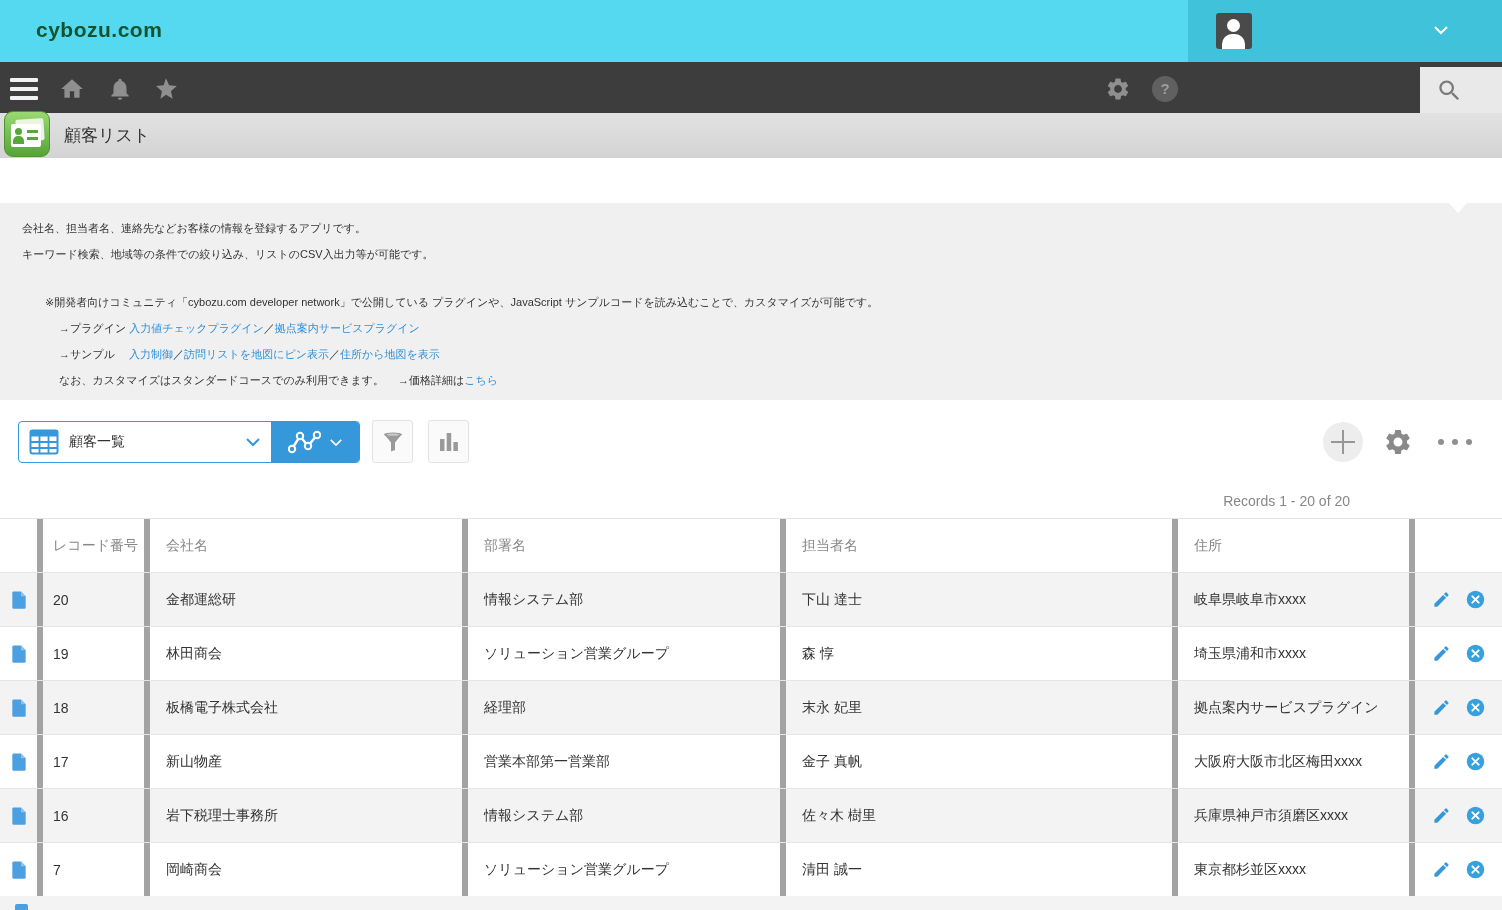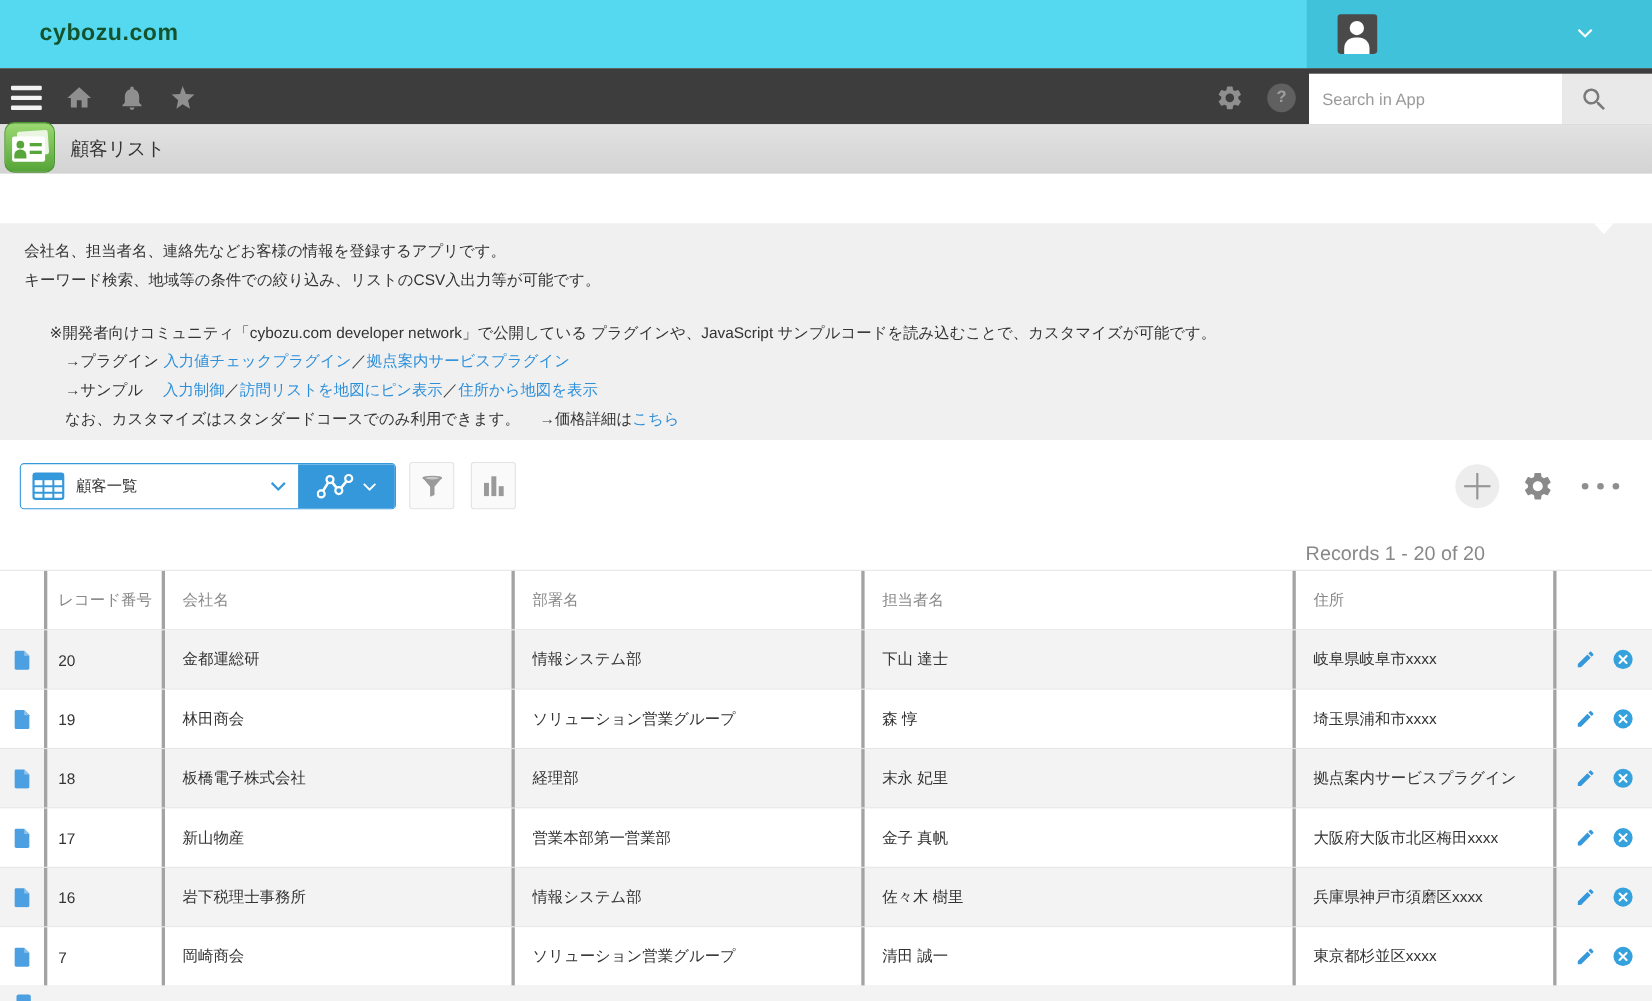--- a/index.html
+++ b/index.html
@@ -42,21 +42,21 @@
   
   .crumbbar { position:absolute; left:0; top:158px; width:1502px; height:45px; background:#fff; }
   .crumb-home { position:absolute; left:10px; top:170px; }
   .crumb-sep { position:absolute; left:38px; top:168px; }
   .crumb-label { position:absolute; left:57px; top:172px; font-size:14px; color:#888; }
   .pin-ic { position:absolute; left:1398px; top:170px; }
   .info-btn { position:absolute; left:1444px; top:166px; width:29px; height:29px; border-radius:50%; background:#e4e4e4; text-align:center; }
   .info-btn span { font-family:"Liberation Serif","DejaVu Serif",serif; font-style:italic; font-size:17px; color:#555; line-height:29px; }
 
   
-  .descr { position:absolute; left:0; top:203px; width:1502px; height:197px; background:#f0f0f0; color:#333; font-size:14px; line-height:26px; }
+  .descr { position:absolute; left:0; top:203px; width:1502px; height:197px; background:#f0f0f0; color:#333; font-size:11px; line-height:26px; }
   .descr .notch { position:absolute; left:1449px; top:0; width:0; height:0; border-left:9px solid transparent; border-right:9px solid transparent; border-top:10px solid #fff; }
   .descr .p1 { position:absolute; left:22px; top:12px; }
   .descr .p2 { position:absolute; left:22px; top:86px;margin-left:23px; }
   .descr .indent { padding-left:14px; }
   a.dlink { color:#2e8fd9; font-weight:normal; text-decoration:none; cursor:pointer; }
 
   
   .view-select { position:absolute; left:18px; top:421px; width:342px; height:42px; border:1px solid #3498db; border-radius:4px; background:#fff; display:flex; overflow:hidden; }
   .vs-left { flex:1; display:flex; align-items:center; padding:0 10px; cursor:pointer;text-align:right; }
   .vs-label { font-size:14px; color:#333; margin-left:10px; }
@@ -64,28 +64,28 @@
   .vs-right { width:88px; background:#3498db; display:flex; align-items:center; justify-content:center; gap:7px; cursor:pointer; }
   .tool-btn { position:absolute; top:420px; width:41px; height:43px; background:#fafafa; border:1px solid #e3e3e3; border-radius:3px; display:flex; align-items:center; justify-content:center; cursor:pointer; }
   .btn-funnel { left:372px; }
   .btn-bars { left:428px; }
   .plus-btn { position:absolute; left:1323px; top:422px; width:40px; height:40px; border-radius:50%; background:#ededed; cursor:pointer; }
   .plus-btn .h { position:absolute; left:8px; top:19px; width:24px; height:2px; background:#979797; }
   .plus-btn .v { position:absolute; left:19px; top:8px; width:2px; height:24px; background:#979797; }
   .gear2 { position:absolute; left:1383px; top:427px; cursor:pointer; }
   .dots { position:absolute; left:1438px; top:439px; width:60px; display:flex; gap:8px; cursor:pointer; }
   .dots i { width:6px; height:6px; border-radius:50%; background:#8f8f8f; }
-  .records { position:absolute; left:1100px; top:493px; width:250px; text-align:right; font-size:18px; color:#888; }
+  .records { position:absolute; left:1100px; top:493px; width:250px; text-align:right; font-size:14px; color:#888; }
 
   
   .table { position:absolute; left:0; top:518px; width:1502px; border-top:1px solid #e5e5e5; font-size:14px; color:#333; }
   .trow { display:flex; height:54px; border-bottom:1px solid #e5e5e5; background:#fff; }
   .trow.alt { background:#f3f3f3; }
   .trow.head { color:#888; background:#fff; }
-  .cell { display:flex; align-items:center; border-right:3px solid #a3a3a3; padding-left:16px; overflow:hidden; white-space:nowrap; }
+  .cell { display:flex; align-items:center; border-right:6px solid #a3a3a3; padding-left:16px; overflow:hidden; white-space:nowrap; }
   .c0 { width:43px; padding-left:0; justify-content:center; }
   .c1 { width:107px; padding-left:10px; }
   .c2 { width:318px; }
   .c3 { width:318px; }
   .c4 { width:392px; }
   .c5 { width:237px; }
   .c6 { width:87px; border-right:none; justify-content:center; gap:15px; padding-left:0; }
   .partial { position:absolute; left:0; top:896px; width:1502px; height:14px; background:#f3f3f3; }
   .partial .sliver { position:absolute; left:15px; top:8px; width:13px; height:6px; background:#4c9fe0; border-radius:2px 2px 0 0; }
   .act { cursor:pointer; display:flex; align-items:center; }
@@ -121,21 +121,20 @@
   <svg class="nav-ic" style="left:107px" width="26" height="26" viewBox="0 0 24 24">
       <path fill="#8f8f8f" d="M12 22c1.1 0 2-.9 2-2h-4c0 1.1.9 2 2 2zm6-6v-5c0-3.07-1.63-5.64-4.5-6.32V4c0-.83-.67-1.5-1.5-1.5s-1.5.67-1.5 1.5v.68C7.64 5.36 6 7.92 6 11v5l-2 2v1h16v-1l-2-2z"></path>
     </svg>
   <svg class="nav-ic" style="left:153px" width="26" height="26" viewBox="0 0 24 24">
       <path fill="#8f8f8f" d="M12 17.27L18.18 21l-1.64-7.03L22 9.24l-7.19-.61L12 2 9.81 8.63 2.81 9.24l5.46 4.73L6.82 21z"></path>
     </svg>
   <svg class="nav-ic" style="left:1105px" width="26" height="26" viewBox="0 0 24 24">
       <path fill="#8f8f8f" d="M19.14 12.94c.04-.3.06-.61.06-.94 0-.32-.02-.64-.07-.94l2.03-1.58c.18-.14.23-.41.12-.61l-1.92-3.32c-.12-.22-.37-.29-.59-.22l-2.39.96c-.5-.38-1.03-.7-1.62-.94l-.36-2.54c-.04-.24-.24-.41-.48-.41h-3.84c-.24 0-.43.17-.47.41l-.36 2.54c-.59.24-1.13.57-1.62.94l-2.39-.96c-.22-.08-.47 0-.59.22L2.74 8.87c-.12.21-.08.47.12.61l2.03 1.58c-.05.3-.09.63-.09.94s.02.64.07.94l-2.03 1.58c-.18.14-.23.41-.12.61l1.92 3.32c.12.22.37.29.59.22l2.39-.96c.5.38 1.03.7 1.62.94l.36 2.54c.05.24.24.41.48.41h3.84c.24 0 .44-.17.47-.41l.36-2.54c.59-.24 1.13-.56 1.62-.94l2.39.96c.22.08.47 0 .59-.22l1.92-3.32c.12-.22.07-.47-.12-.61l-2.01-1.58zM12 15.6c-1.98 0-3.6-1.62-3.6-3.6s1.62-3.6 3.6-3.6 3.6 1.62 3.6 3.6-1.62 3.6-3.6 3.6z"></path>
     </svg>
   <div class="help-circle">?</div>
-  <input class="search-input" placeholder="Search in App" style="">
   <div class="search-btn">
     <svg width="27" height="27" viewBox="0 0 24 24">
         <path fill="#7a7a7a" d="M15.5 14h-.79l-.28-.27C15.41 12.59 16 11.11 16 9.5 16 5.91 13.09 3 9.5 3S3 5.91 3 9.5 5.91 16 9.5 16c1.61 0 3.09-.59 4.23-1.57l.27.28v.79l5 4.99L20.49 19l-4.99-5zm-6 0C7.01 14 5 11.99 5 9.5S7.01 5 9.5 5 14 7.01 14 9.5 11.99 14 9.5 14z"></path>
       </svg>
   </div>
 
   <div class="appbar"></div>
   <div class="app-icon">
     <span class="page2"></span>
       <span class="card"></span>

